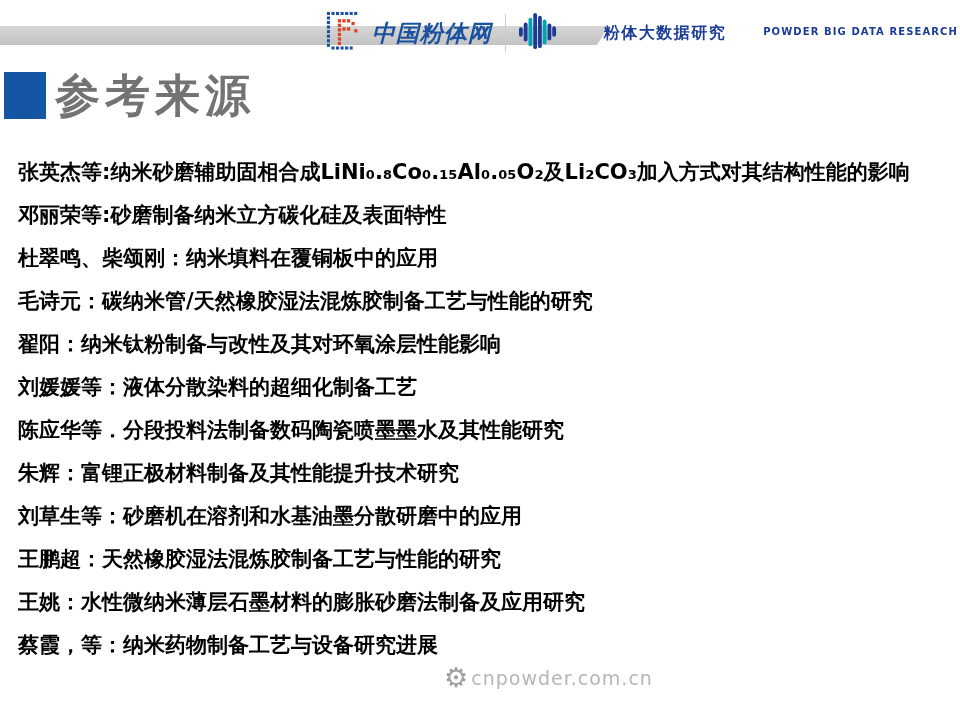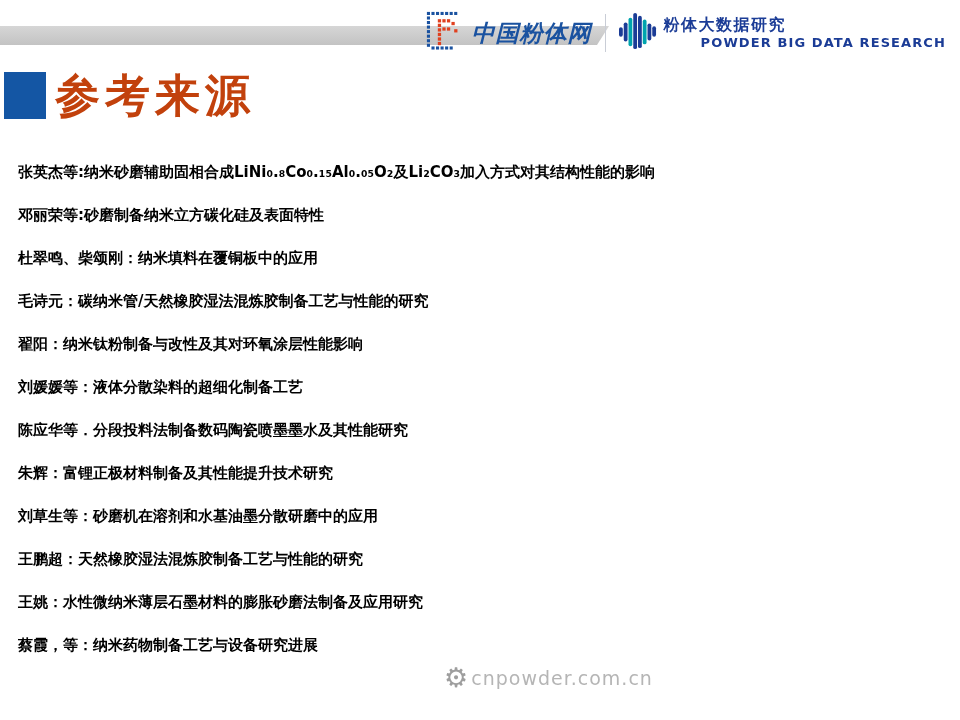--- a/index.html
+++ b/index.html
@@ -9,53 +9,53 @@
     font-family:"DejaVu Sans","Liberation Sans",sans-serif;
   }
   
   .top-band{
     position:absolute;top:26px;left:0;width:609px;height:19px;
     background:linear-gradient(#d6d6d6,#c3c3c3);
     clip-path:polygon(0 0,100% 0,calc(100% - 12px) 100%,0 100%);
   }
   
   .header{
-    position:absolute;top:8px;right:14px;height:50px;
+    position:absolute;top:8px;right:2px;height:50px;
     display:flex;align-items:center;gap:13px;z-index:3;
   }
   .brand1{display:flex;align-items:center;gap:6px;}
   .brand1-text{
     font-size:23px;font-weight:bold;font-style:italic;
     color:#1a52a0;letter-spacing:1px;white-space:nowrap;
   }
   .header-divider{width:1px;height:38px;background:#c9cdd6;}
   .brand2{display:flex;align-items:center;gap:7px;}
-  .brand2-col{display:flex;flex-direction:column;line-height:1.1;}
+  .brand2-col{display:flex;flex-direction:row;line-height:1.1;margin-left:40px;}
   .brand2-text{
     font-size:16px;font-weight:bold;color:#1b3c96;
     letter-spacing:1.5px;white-space:nowrap;
   }
   .brand2-sub{
-    font-size:13px;font-weight:bold;color:#1b3c96;
+    font-size:10px;font-weight:bold;color:#1b3c96;
     letter-spacing:1.1px;margin-top:2px;white-space:nowrap;padding-left:37px;
   }
   
   .title-row{
     position:absolute;top:72px;left:4px;
     display:flex;align-items:center;z-index:2;
   }
   .title-square{width:42px;height:47px;background:#1456a4;flex:0 0 auto;}
   .page-title{
-    margin:0 0 0 9px;font-size:45px;font-weight:800;color:#c2410c;
+    margin:0 0 0 9px;font-size:45px;font-weight:800;color:#737373;
     letter-spacing:5px;line-height:1;white-space:nowrap;
   }
   
   .refs{
     position:absolute;top:151px;left:18px;width:928px;z-index:2;
-    font-size:15px;font-weight:600;color:#000;line-height:43px;
+    font-size:21px;font-weight:600;color:#000;line-height:43px;
   }
   .ref{margin:0;}
   
   .watermark-center{
     position:absolute;top:292px;left:84px;z-index:1;
     font-size:82px;color:rgba(0,0,0,0.085);
     letter-spacing:4px;white-space:nowrap;pointer-events:none;
   }
   .watermark-bottom{
     position:absolute;top:664px;left:444px;z-index:1;

